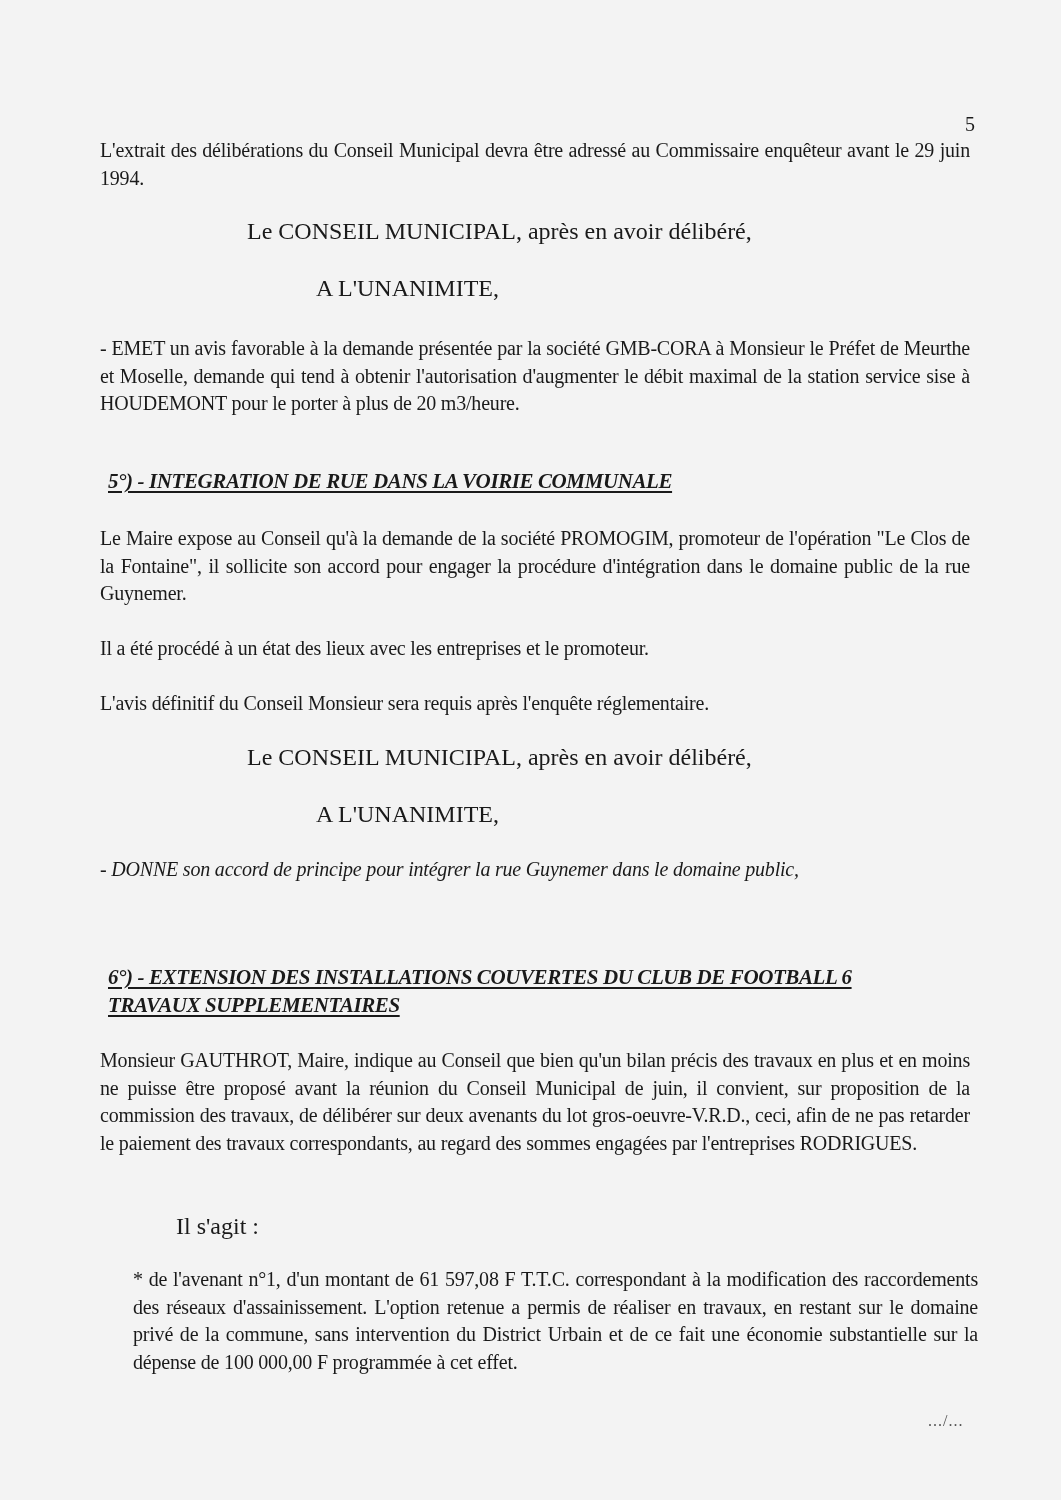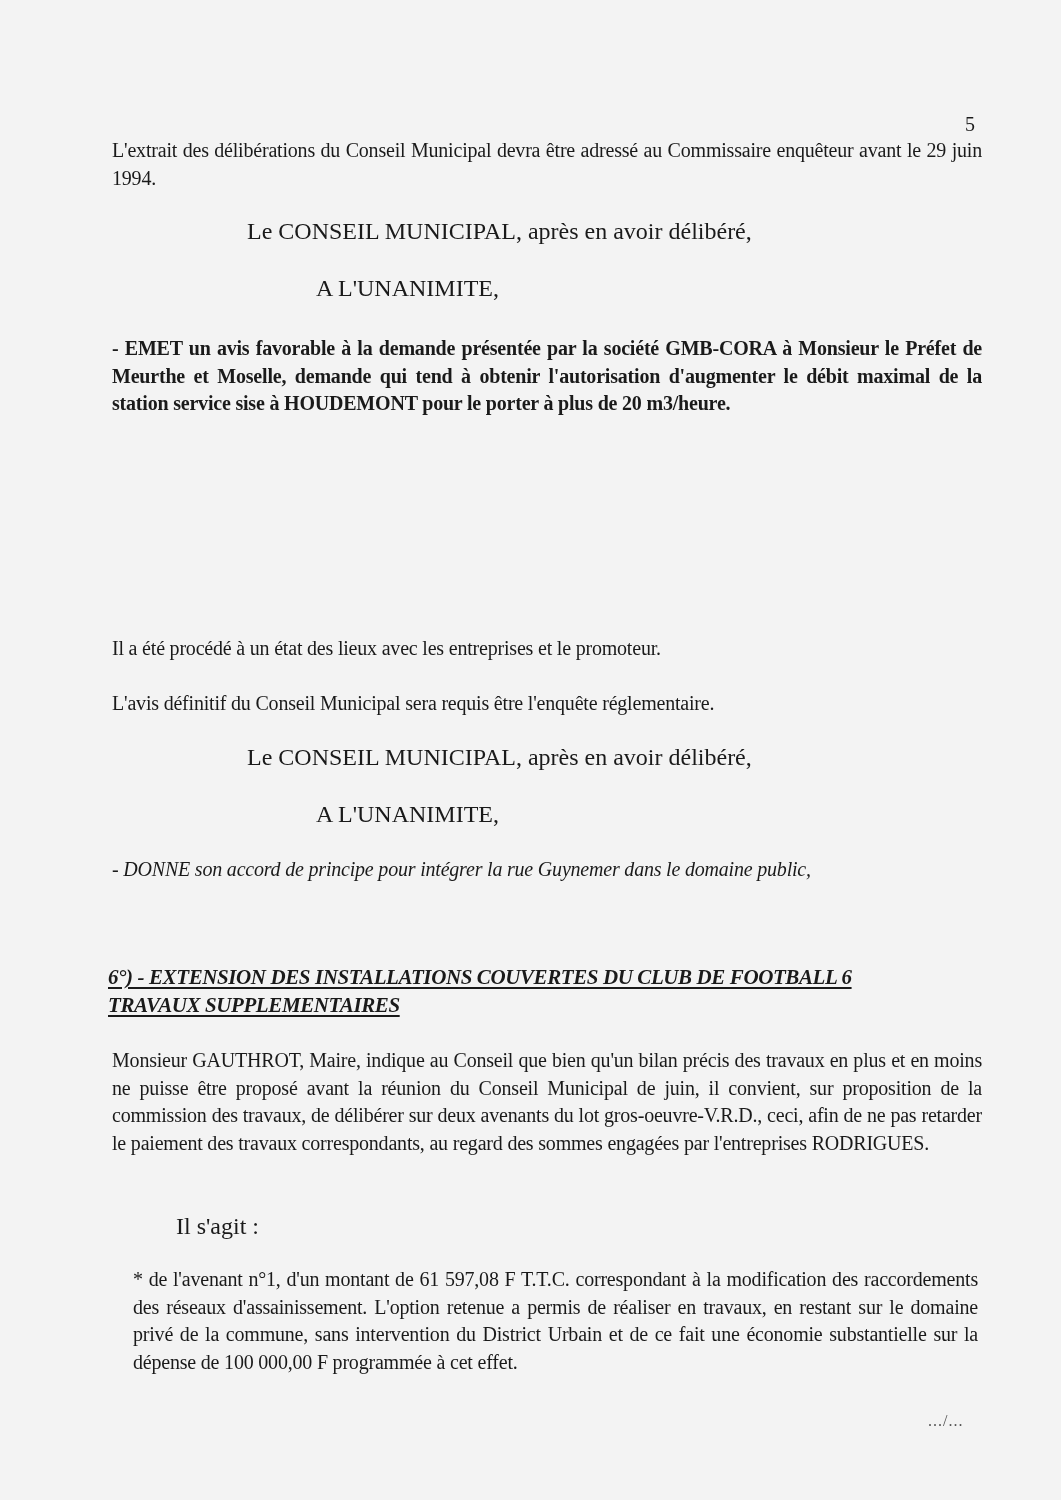--- a/index.html
+++ b/index.html
@@ -23,21 +23,21 @@
     background: #f3f3f3;
   }
   .page-number {
     position: absolute;
     top: 113px;
     left: 965px;
     font-size: 20px;
   }
   .block {
     position: absolute;
-    left: 112px;
+    left: 100px;
     width: 870px;
     font-size: 20px;
     line-height: 27.5px;
     text-align: justify;
     letter-spacing: -0.2px;
   }
   .center-line {
     position: absolute;
     font-size: 24px;
     line-height: 27px;
@@ -81,32 +81,36 @@
 
   <div class="page-number">5</div>
 
   <div class="block" style="top:137px;">
     <p>L'extrait des délibérations du Conseil Municipal devra être adressé au Commissaire enquêteur avant le 29 juin 1994.</p>
   </div>
 
   <div class="center-line" style="top:218px; left:247px;">Le CONSEIL MUNICIPAL, après en avoir délibéré,</div>
   <div class="center-line" style="top:275px; left:316px;">A L'UNANIMITE,</div>
 
-  <div class="block" style="top:335px;font-weight:bold;">
+  <div class="block" style="top:335px;">
     <p>- EMET un avis favorable à la demande présentée par la société GMB-CORA à Monsieur le Préfet de Meurthe et Moselle, demande qui tend à obtenir l'autorisation d'augmenter le débit maximal de la station service sise à HOUDEMONT pour le porter à plus de 20 m3/heure.</p>
   </div>
 
+  <div class="heading" style="top:468px;">5°) - INTEGRATION DE RUE DANS LA VOIRIE COMMUNALE</div>
 
+  <div class="block" style="top:525px;">
+    <p>Le Maire expose au Conseil qu'à la demande de la société PROMOGIM, promoteur de l'opération "Le Clos de la Fontaine", il sollicite son accord pour engager la procédure d'intégration dans le domaine public de la rue Guynemer.</p>
+  </div>
 
   <div class="block" style="top:635px;">
     <p>Il a été procédé à un état des lieux avec les entreprises et le promoteur.</p>
   </div>
 
   <div class="block" style="top:690px;">
-    <p>L'avis définitif du Conseil Municipal sera requis être l'enquête réglementaire.</p>
+    <p>L'avis définitif du Conseil Monsieur sera requis après l'enquête réglementaire.</p>
   </div>
 
   <div class="center-line" style="top:744px; left:247px;">Le CONSEIL MUNICIPAL, après en avoir délibéré,</div>
   <div class="center-line" style="top:801px; left:316px;">A L'UNANIMITE,</div>
 
   <div class="block" style="top:856px;font-style:italic;">
     <p>- DONNE son accord de principe pour intégrer la rue Guynemer dans le domaine public,</p>
   </div>
 
 

